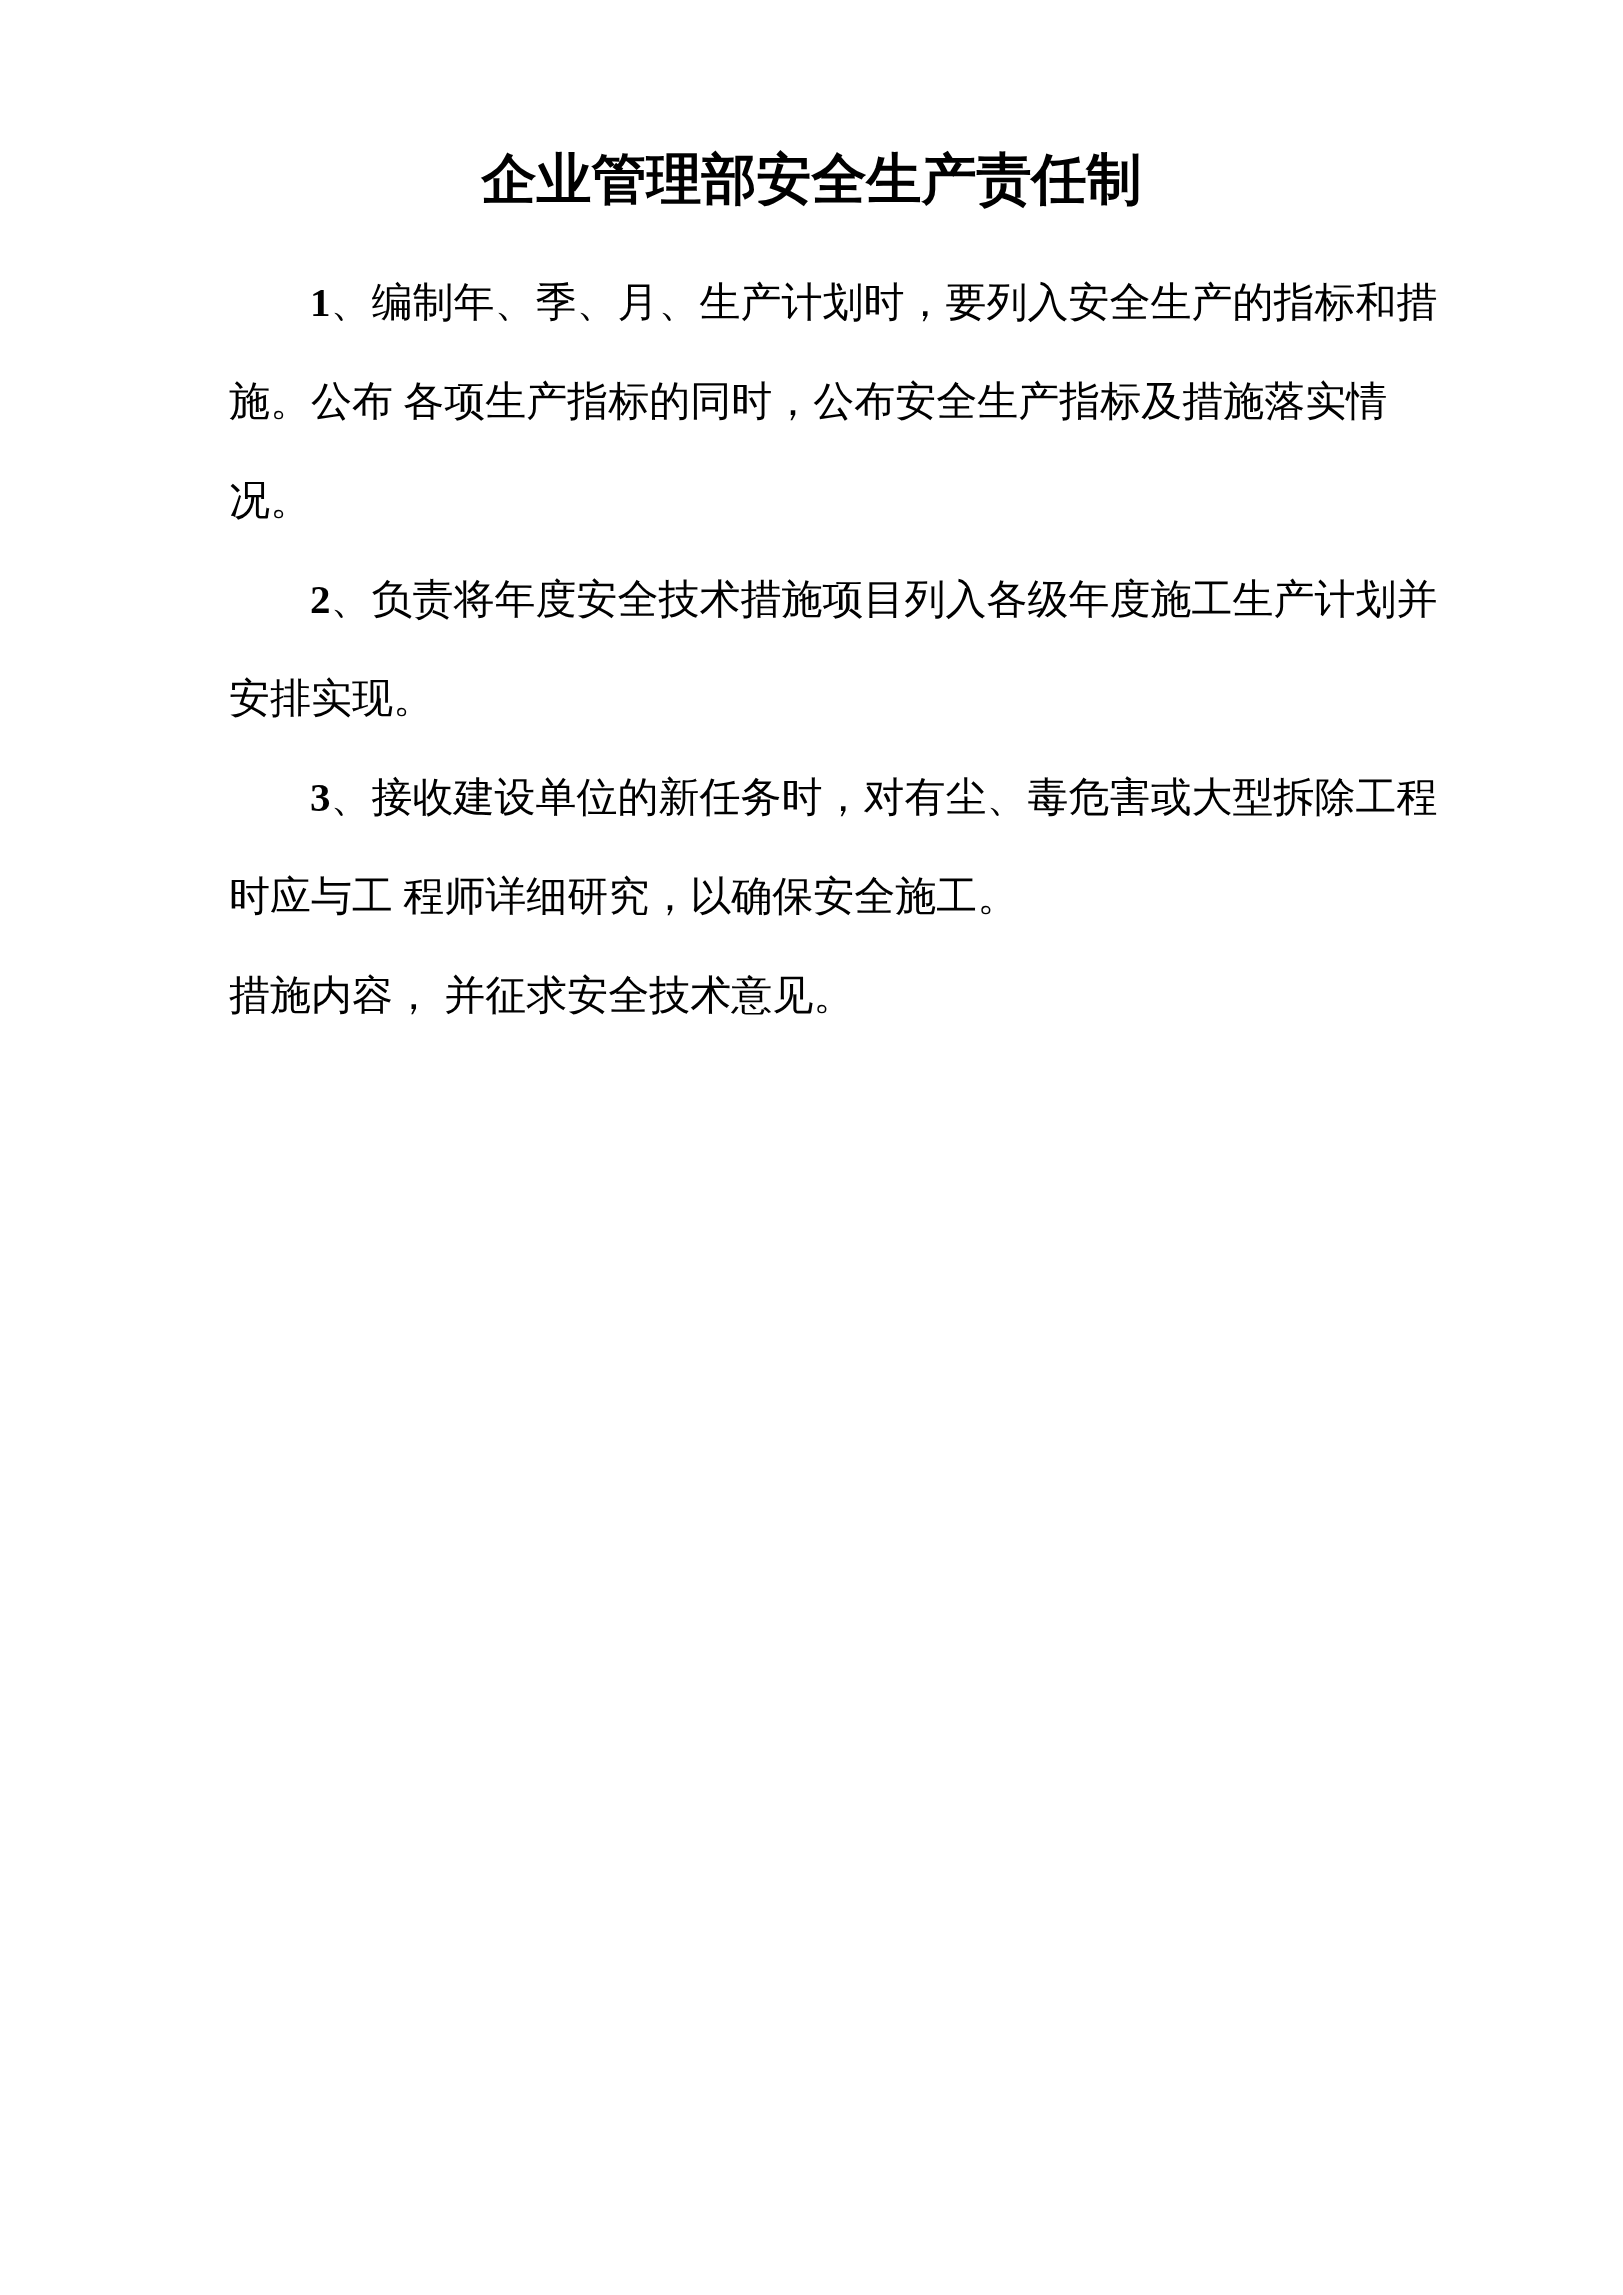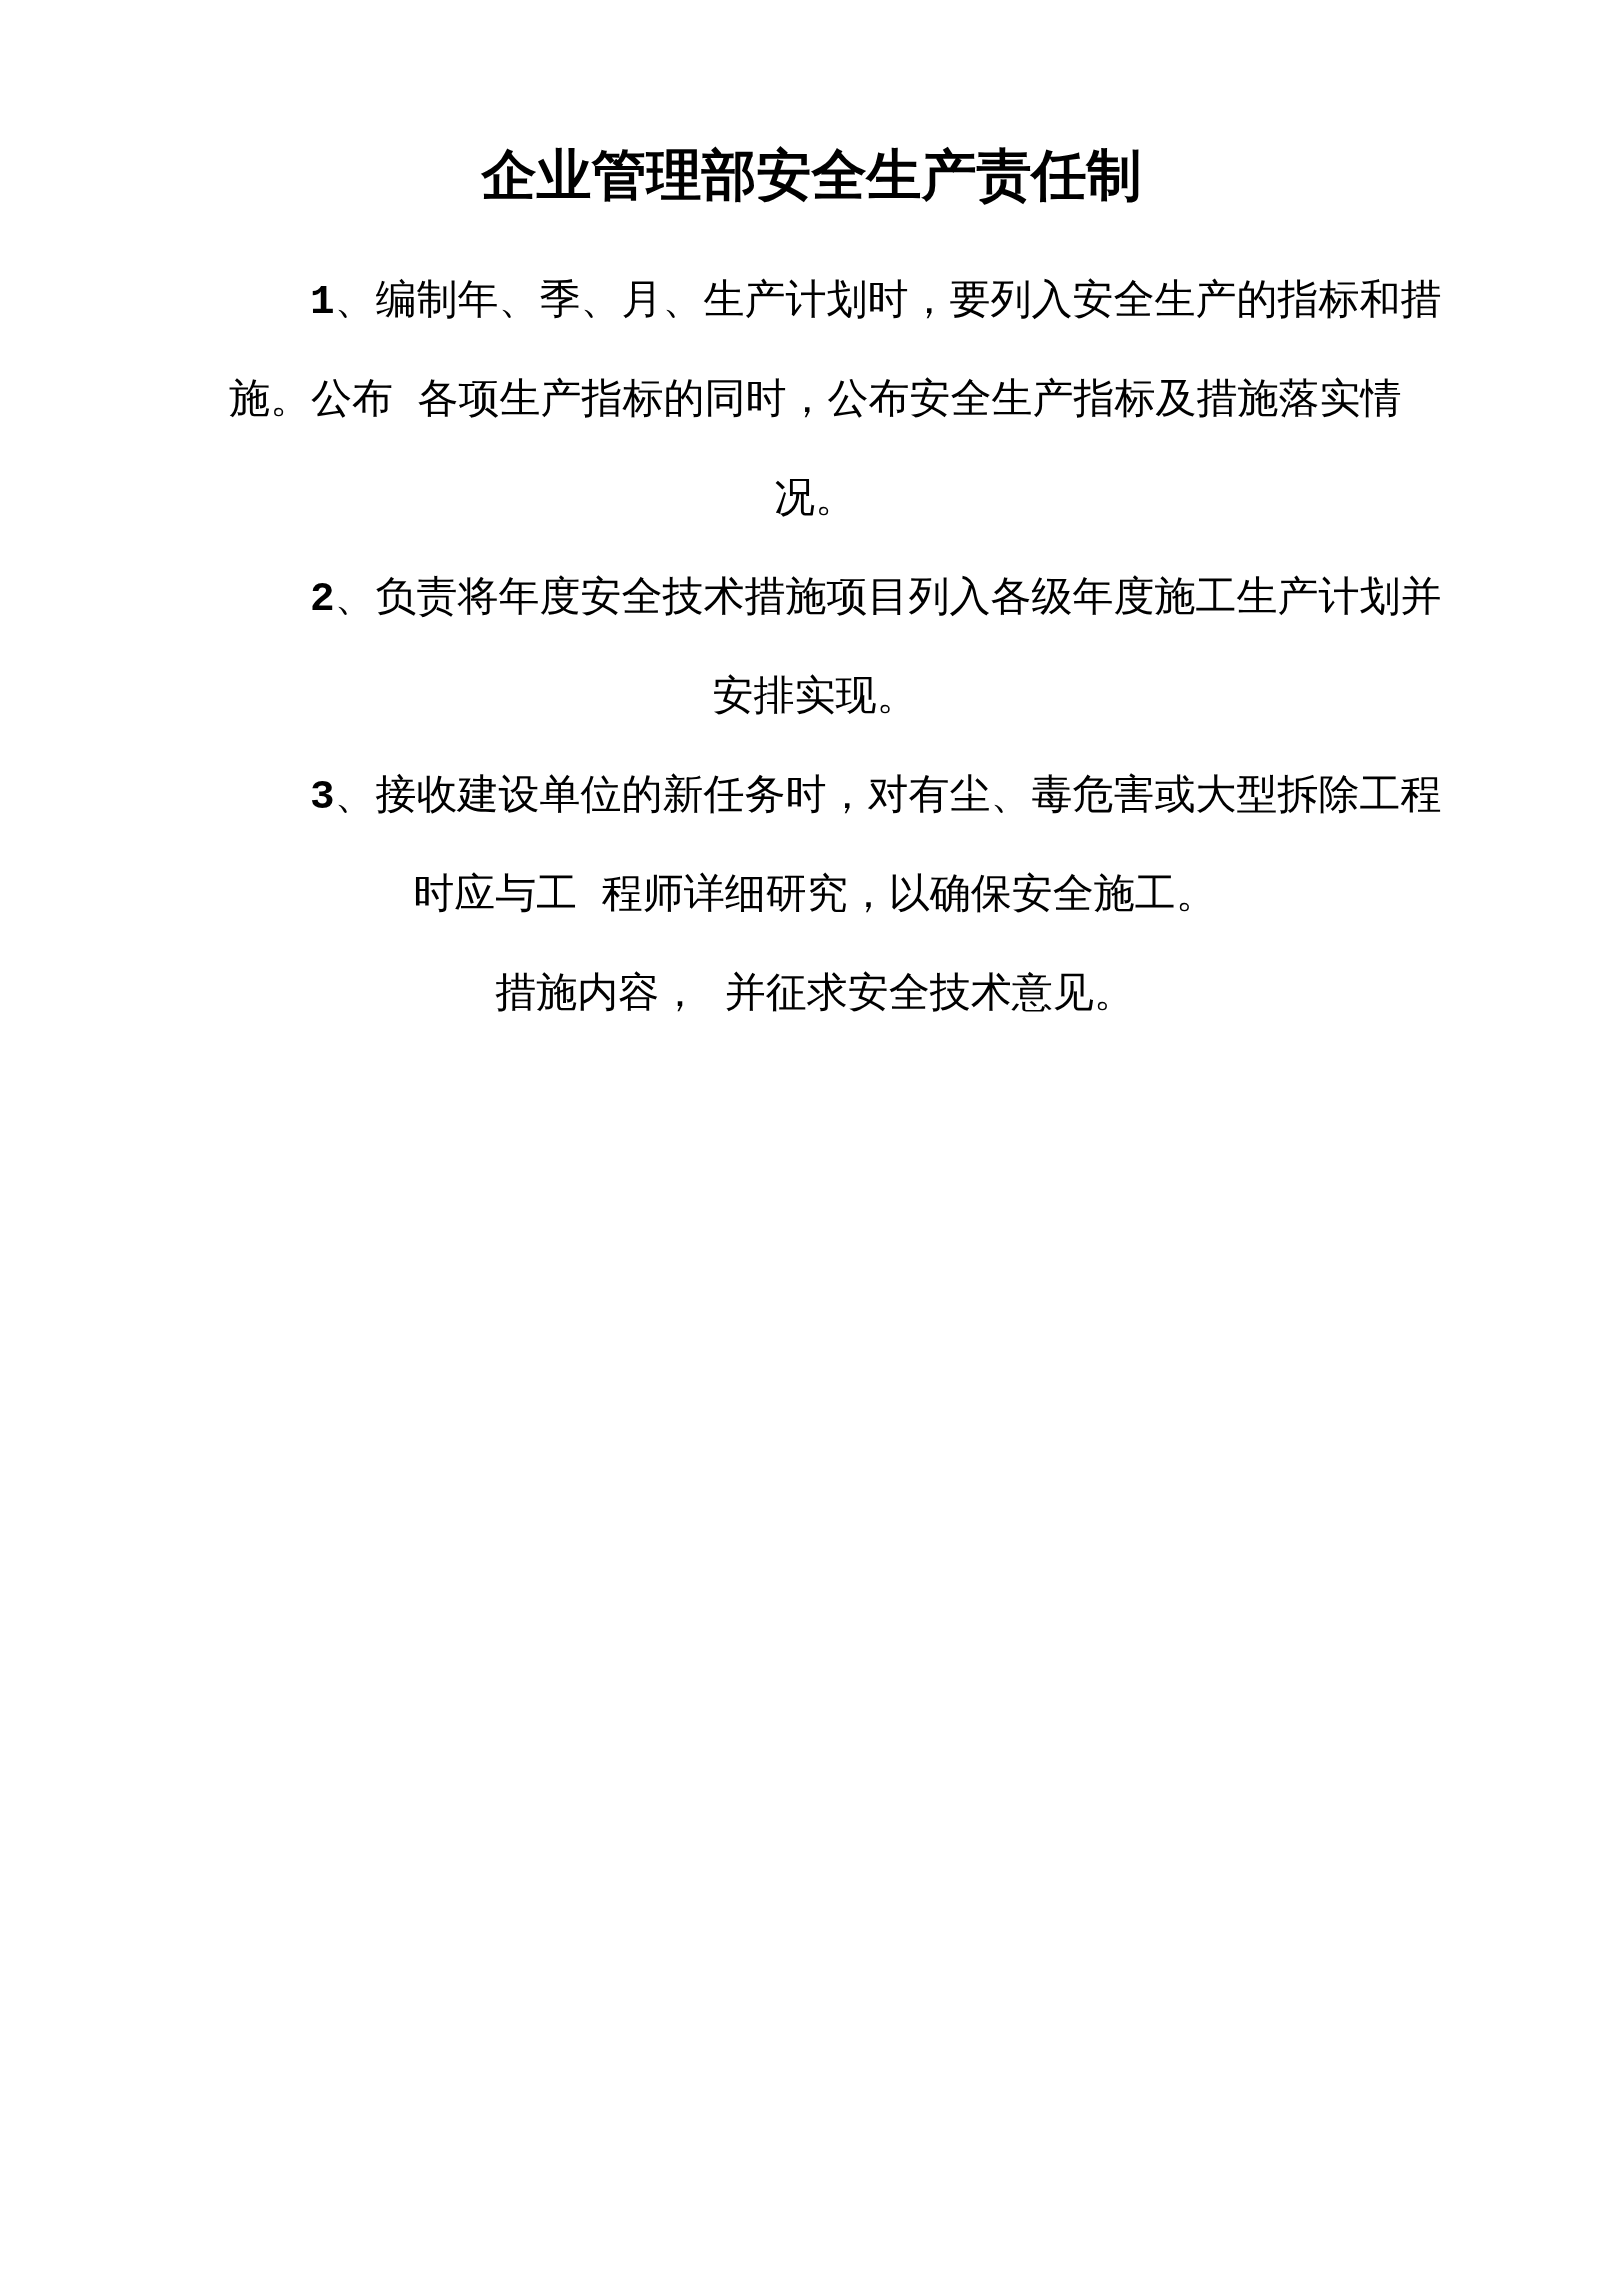--- a/index.html
+++ b/index.html
@@ -7,21 +7,21 @@
     padding: 0;
     background: #888;
   }
   .page {
     position: relative;
     width: 1623px;
     height: 2295px;
     margin: 0 auto;
     background: #ffffff;
     color: #000000;
-    font-family: Liberation Mono, monospace;
+    font-family: Liberation Serif, serif;
     overflow: hidden;
   }
   .title {
     margin: 0;
     padding-top: 147px;
     text-align: center;
     font-size: 55px;
     line-height: 65px;
     font-weight: bold;
     letter-spacing: 0px;
@@ -30,21 +30,20 @@
     margin: 41px 222px 0 229px;
     font-size: 41px;
   }
   .paragraph {
     margin: 0;
   }
   .line {
     height: 99px;
     line-height: 99px;
     white-space: pre;
-    text-align: center;
   }
   .line.first {
     padding-left: 81px;
   }
   .para-num {
     font-weight: bold;
   }
 </style>
 </head>
 <body>

